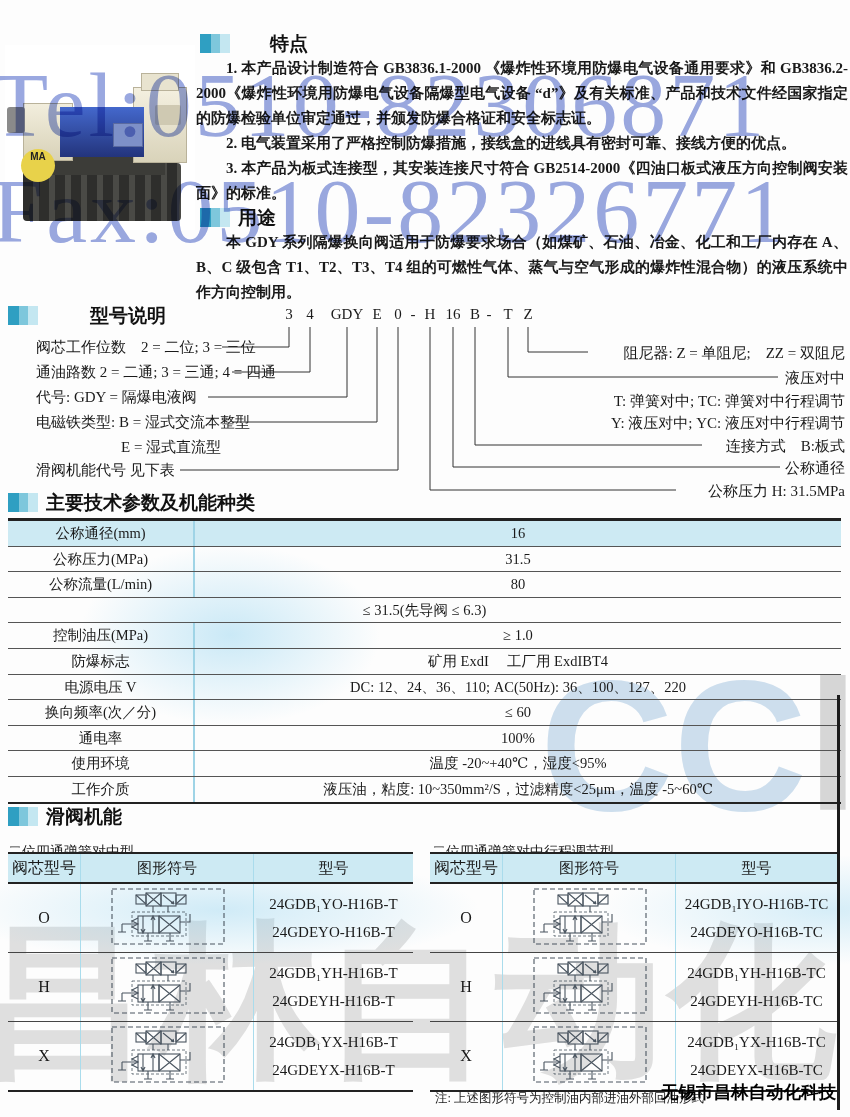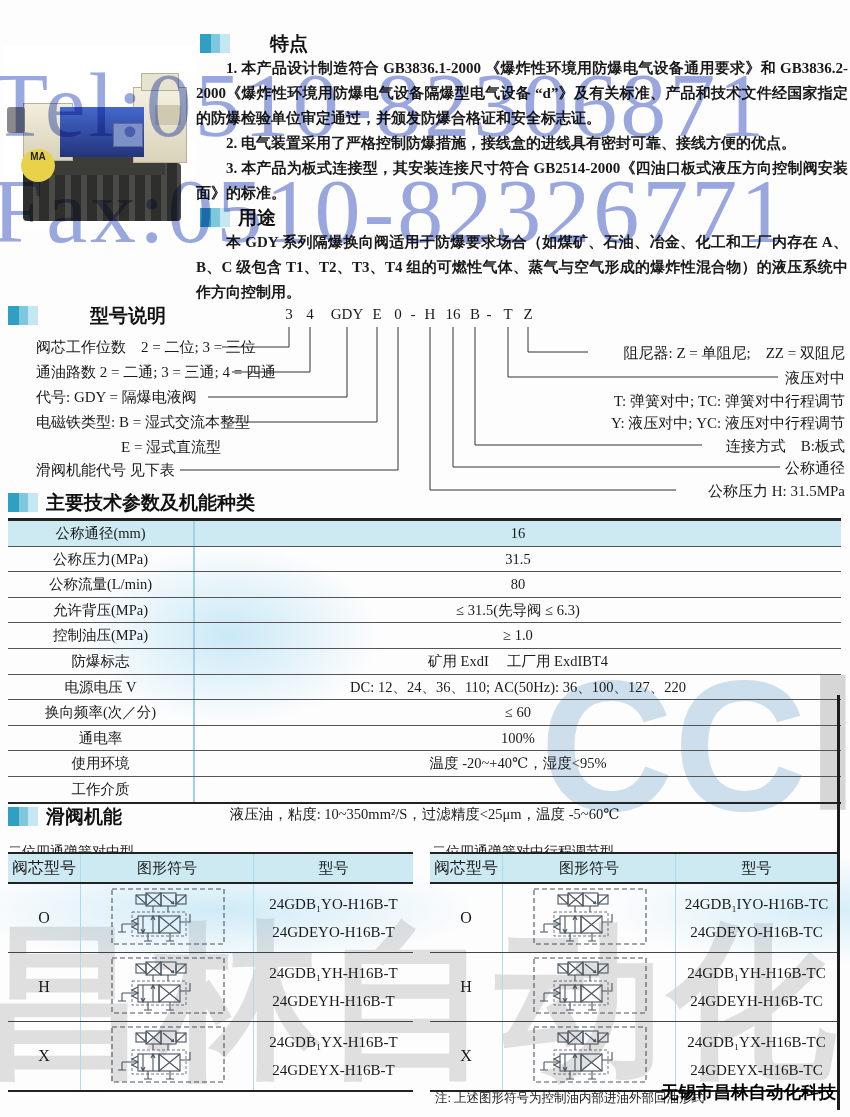--- a/index.html
+++ b/index.html
@@ -41,21 +41,21 @@
             font:bold 10px/16px "Liberation Sans",sans-serif;text-align:center;color:#222;}
   .ph-label{left:108px;top:78px;width:28px;height:22px;background:#7d90c8;border:1px solid #5a6aa0;}
   
   .code-ch{position:absolute;font-size:15px;transform:translateX(-50%);}
   .mlabel{position:absolute;font-size:15px;white-space:nowrap;}
   .mlabel.r{text-align:right;right:5px;}
   .model-lines{position:absolute;left:0;top:300px;z-index:2;}
   
   .ptable{position:absolute;left:8px;top:518px;width:833px;border-top:3px solid #222;border-bottom:2px solid #222;}
   .prow{display:flex;height:24.6px;line-height:24.6px;border-bottom:1px solid #555;font-size:14.5px;}
-  .prow:last-child{border-bottom:none;flex-direction:column;}
+  .prow:last-child{border-bottom:none;}
   .prow .pl{width:185px;text-align:center;border-right:2px solid #9fd4e6;}
   .prow .pv{flex:1;text-align:center;}
   .prow.hl{background:#cdeaf3;}
   
   .caption{position:absolute;font-size:14px;margin-top:13px;}
   .stable{position:absolute;top:852px;border-top:2.5px solid #222;border-bottom:2px solid #222;background:transparent;}
   .sthead{display:flex;height:28px;line-height:28px;background:#cdeaf3;border-bottom:2px solid #222;font-size:15px;text-align:center;}
   .strow{display:flex;height:68px;border-bottom:1.5px solid #444;font-size:15px;}
   .strow:last-child{border-bottom:none;}
   .c-code{width:72px;display:flex;align-items:center;justify-content:center;border-right:1.5px solid #aadcec;font-size:16px;}
@@ -167,21 +167,20 @@
         </div>
       <div class="prow">
           <div class="pl">公称压力(MPa)</div>
           <div class="pv">31.5</div>
         </div>
       <div class="prow">
           <div class="pl">公称流量(L/min)</div>
           <div class="pv">80</div>
         </div>
       <div class="prow">
-          <div class="pl">允许背压(MPa)</div>
           <div class="pv">≤ 31.5(先导阀 ≤ 6.3)</div>
         </div>
       <div class="prow">
           <div class="pl">控制油压(MPa)</div>
           <div class="pv">≥ 1.0</div>
         </div>
       <div class="prow">
           <div class="pl">防爆标志</div>
           <div class="pv">矿用 ExdI　 工厂用 ExdIBT4</div>
         </div>

